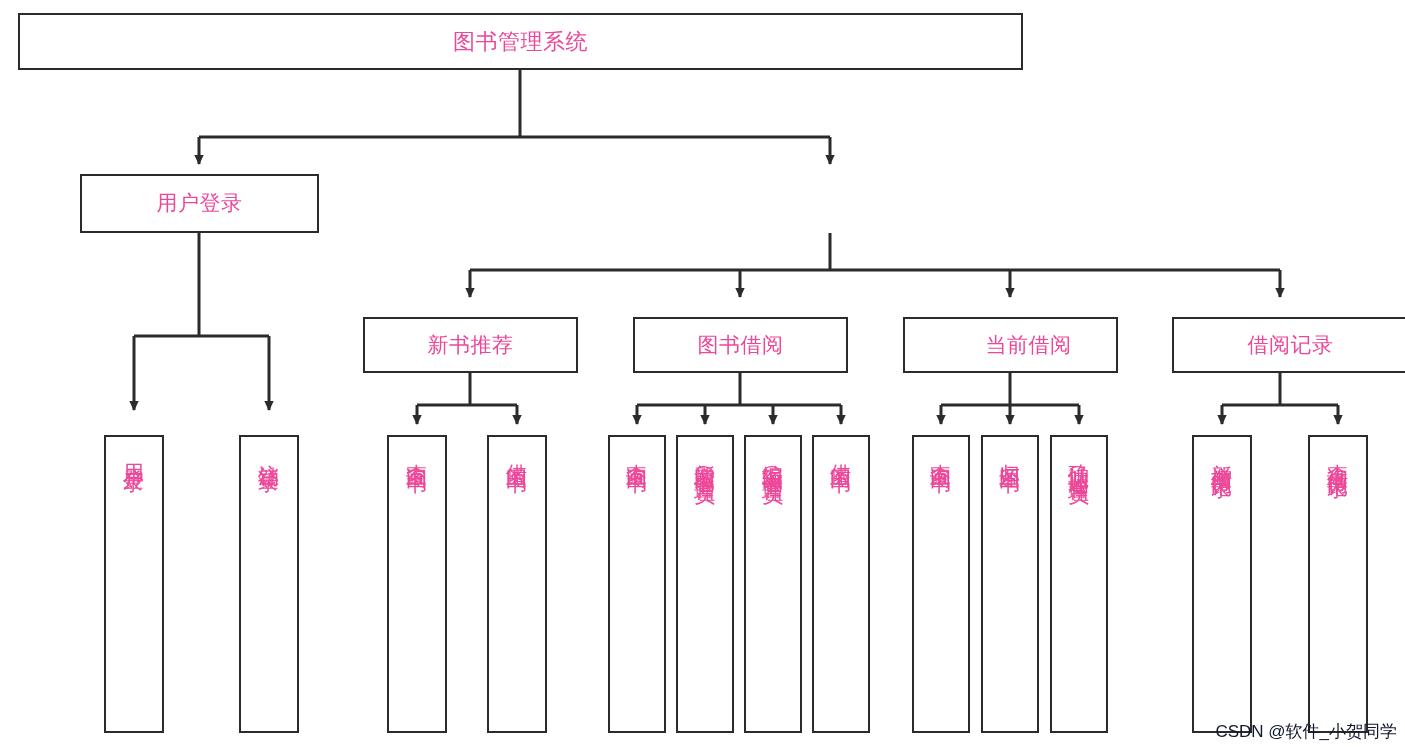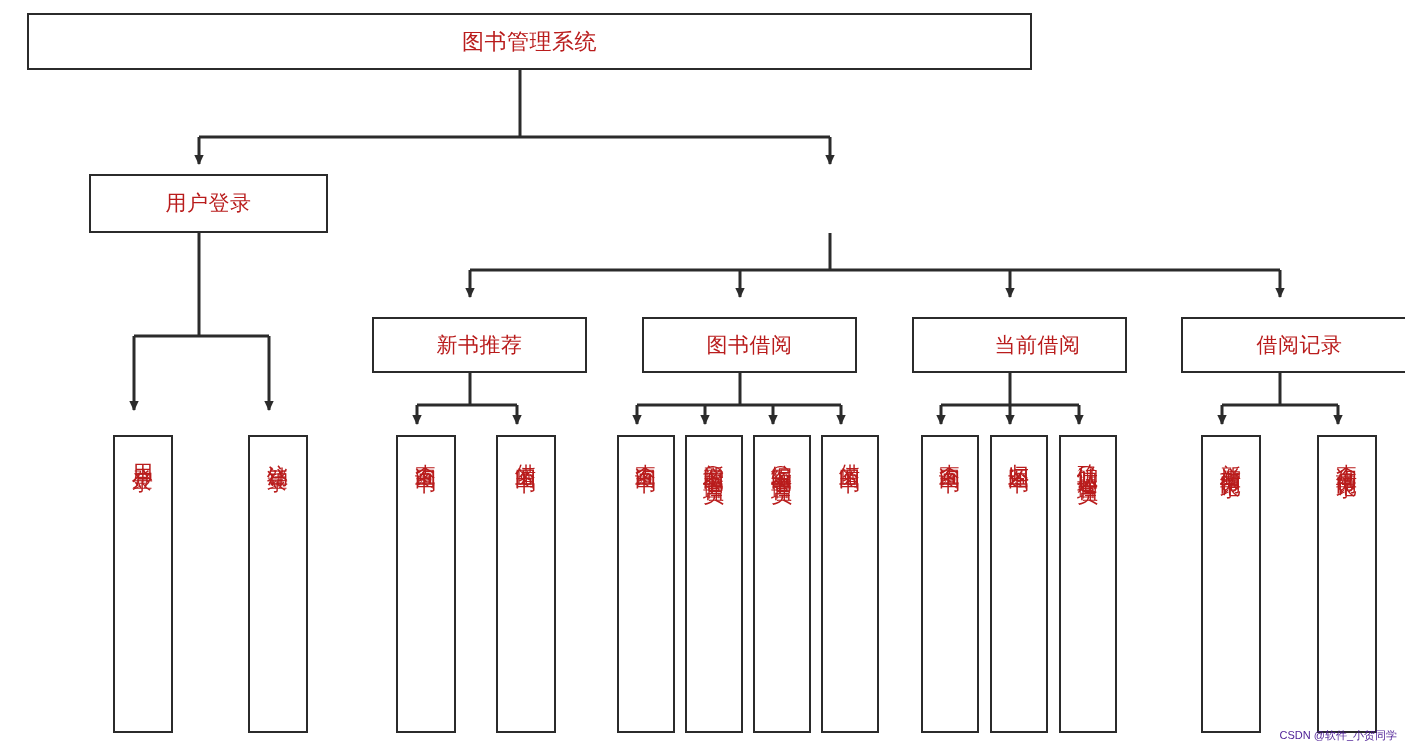--- a/index.html
+++ b/index.html
@@ -26,23 +26,22 @@
     height: 747px;
   }
   .node {
     position: absolute;
     box-sizing: border-box;
     background: #ffffff;
     border: 2px solid #2b2b2b;
     display: flex;
     align-items: center;
     justify-content: center;
-    color: #b91c1c;
+    color: #ec4899;
     z-index: 2;
-    margin-left: 9px;
   }
   .node-label {
     display: block;
     line-height: 1.18;
     letter-spacing: 0.5px;
     white-space: nowrap;
   }
   .node.horiz .node-label {
     writing-mode: horizontal-tb;
     font-size: 21px;
@@ -59,22 +58,22 @@
     writing-mode: vertical-rl;
     text-orientation: upright;
     font-size: 21px;
     letter-spacing: 3px;
     line-height: 1;
   }
   .watermark {
     position: absolute;
     right: 8px;
     bottom: 4px;
-    font-size: 11px;
-    color: #4c1d95;
+    font-size: 17px;
+    color: #0f172a;
     white-space: nowrap;
     z-index: 5;
     font-family: "Liberation Sans", "DejaVu Sans", sans-serif;
   }
 </style>
 </head>
 <body>
 
 <div id="diagram-root">
 

